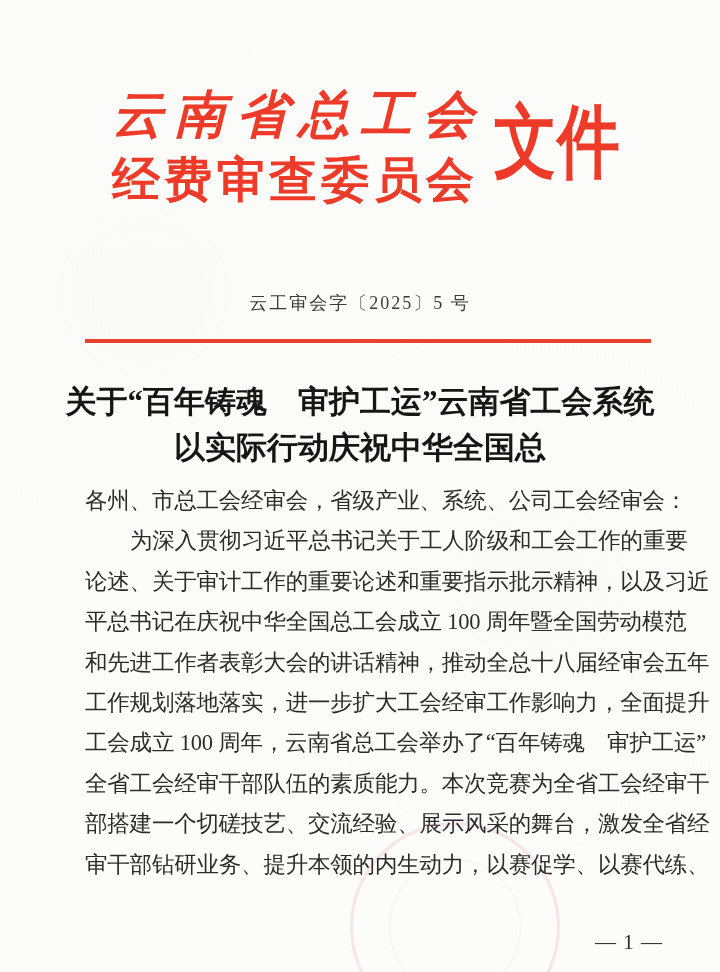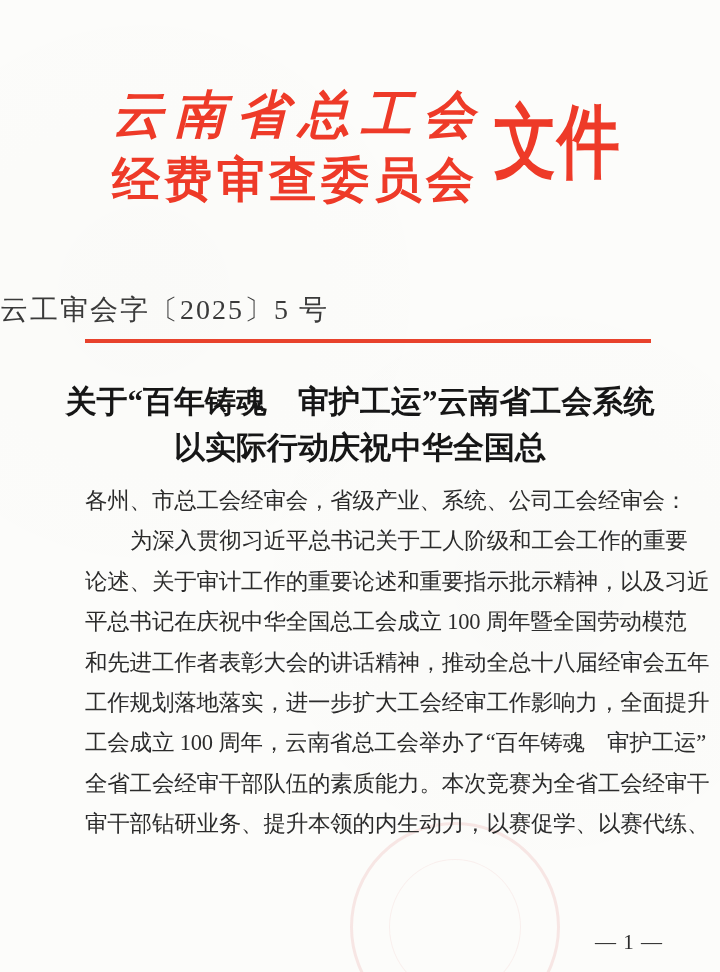--- a/index.html
+++ b/index.html
@@ -49,21 +49,22 @@
     transform-origin: 0 0;
     letter-spacing: 1px;
     white-space: nowrap;
   }
 
   .doc-number {
     position: absolute;
     left: 0;
     top: 291px;
     width: 100%;
-    font-size: 28px;
+    text-align: center;
+    font-size: 18px;
     letter-spacing: 2px;
     color: #3a3a3a;
   }
 
   .red-rule {
     position: absolute;
     left: 85px;
     top: 339px;
     width: 566px;
     height: 4px;
@@ -156,18 +157,19 @@
 
   <div class="body-text">
     <div class="bline">各州、市总工会经审会，省级产业、系统、公司工会经审会：</div>
     <div class="bline indent">为深入贯彻习近平总书记关于工人阶级和工会工作的重要</div>
     <div class="bline">论述、关于审计工作的重要论述和重要指示批示精神，以及习近</div>
     <div class="bline">平总书记在庆祝中华全国总工会成立 100 周年暨全国劳动模范</div>
     <div class="bline">和先进工作者表彰大会的讲话精神，推动全总十八届经审会五年</div>
     <div class="bline">工作规划落地落实，进一步扩大工会经审工作影响力，全面提升</div>
     <div class="bline">工会成立 100 周年，云南省总工会举办了“百年铸魂　审护工运”</div>
     <div class="bline">全省工会经审干部队伍的素质能力。本次竞赛为全省工会经审干</div>
+    <div class="bline">部搭建一个切磋技艺、交流经验、展示风采的舞台，激发全省经</div>
     <div class="bline">审干部钻研业务、提升本领的内生动力，以赛促学、以赛代练、</div>
   </div>
 
   <div class="page-number">— 1 —</div>
 
 </div>
 
 </body></html>

